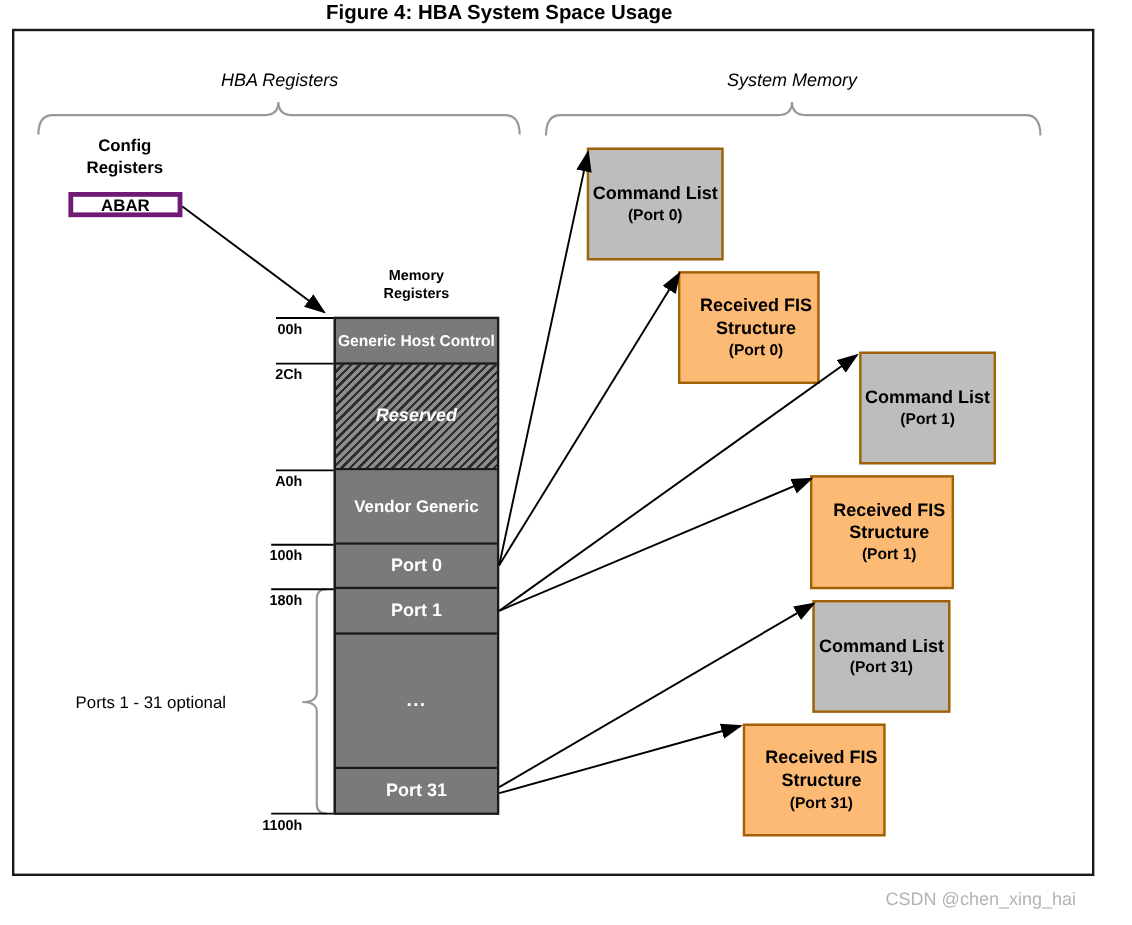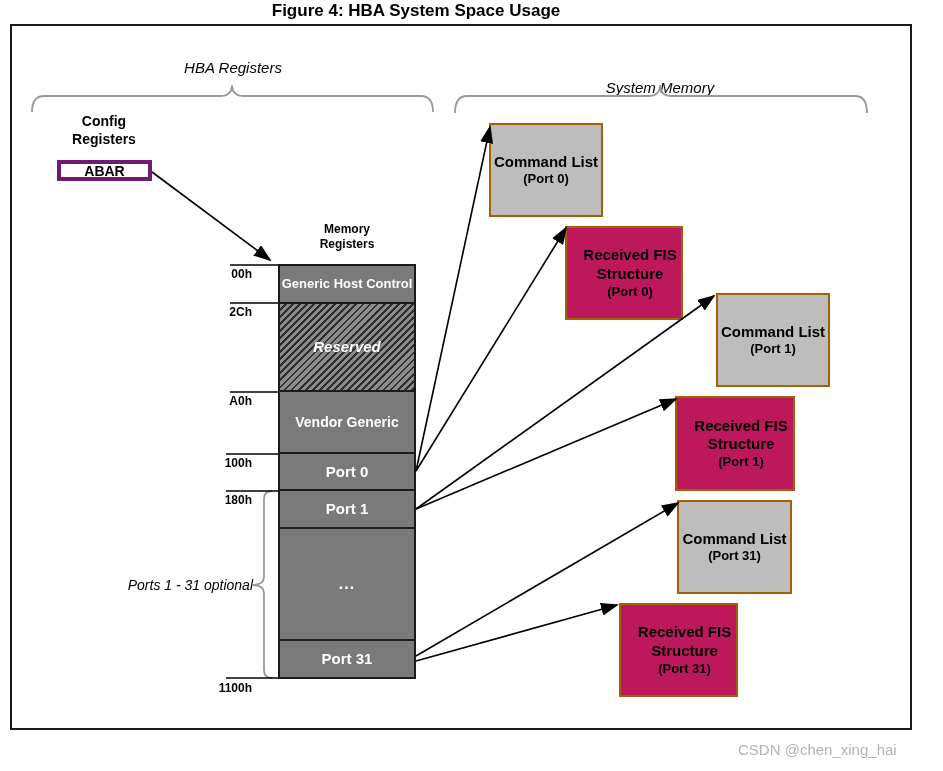--- a/index.html
+++ b/index.html
@@ -42,47 +42,47 @@
   .seg:last-child{border-bottom:none;}
   .seg-hatched{
     background:repeating-linear-gradient(135deg,#8c8c8c 0 3px,#2e2e2e 3px 5px);
     font-style:italic;font-size:15px;
     text-shadow:0 0 3px #555;
   }
   .offset{
     width:70px;text-align:right;font-weight:bold;font-size:12px;
   }
   .opt-note{
-    top:577px;left:63px;width:190px;text-align:right;
-    font-style:italic;font-size:14px;
+    top:577px;left:63px;width:190px;text-align:left;
+    font-size:14px;
   }
   .membox{
     box-sizing:border-box;border:2px solid #a16207;
     display:flex;flex-direction:column;align-items:center;justify-content:center;
     text-align:center;font-weight:bold;line-height:1.25;
   }
   .membox.dark{background:#bdbdbd;}
-  .membox.light{background:#be185d;padding-left:12px;}
+  .membox.light{background:#fdba74;padding-left:12px;}
   .membox-name{font-size:15px;white-space:pre-line;}
   .membox-port{font-size:13px;}
   .watermark{
     top:741px;left:738px;width:205px;font-size:15px;color:#b3b3b3;
   }
 </style>
 </head>
 <body>
 
 <div class="canvas">
 
   <div class="abs title">Figure 4: HBA System Space Usage</div>
 
   <div class="abs frame"></div>
 
   <div class="abs group-label" style="left:133px;">HBA Registers</div>
-  <div class="abs group-label" style="left:560px;margin-top:20px;">System Memory</div>
+  <div class="abs group-label" style="left:560px;">System Memory</div>
 
   <div class="abs two-line config-label">Config
 Registers</div>
   <div class="abs abar-box">
     <span>ABAR</span>
   </div>
 
   <div class="abs two-line memreg-label">Memory
 Registers</div>
 

